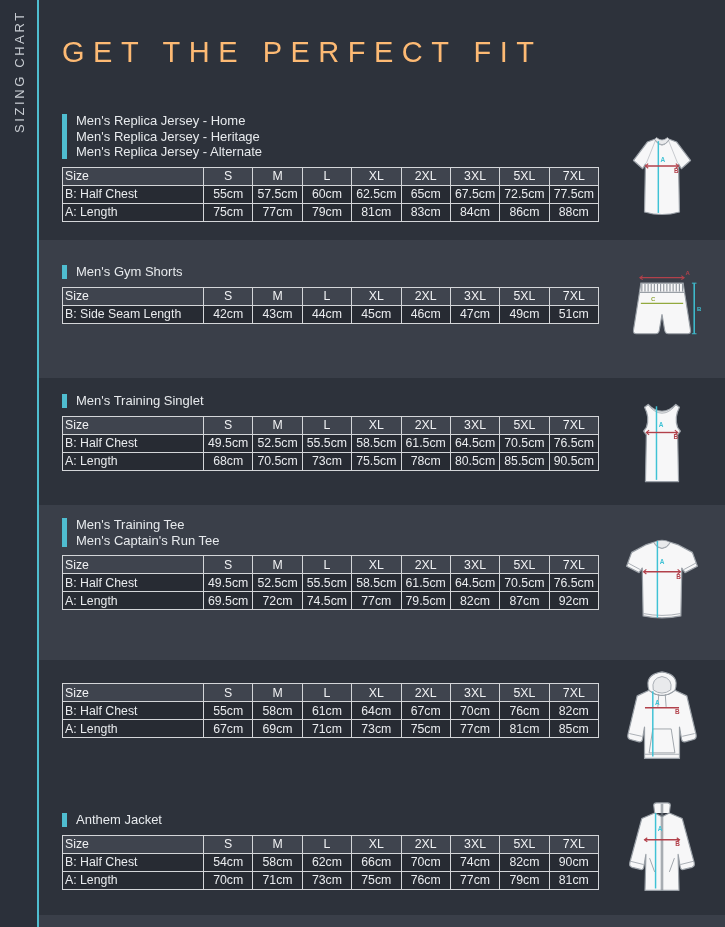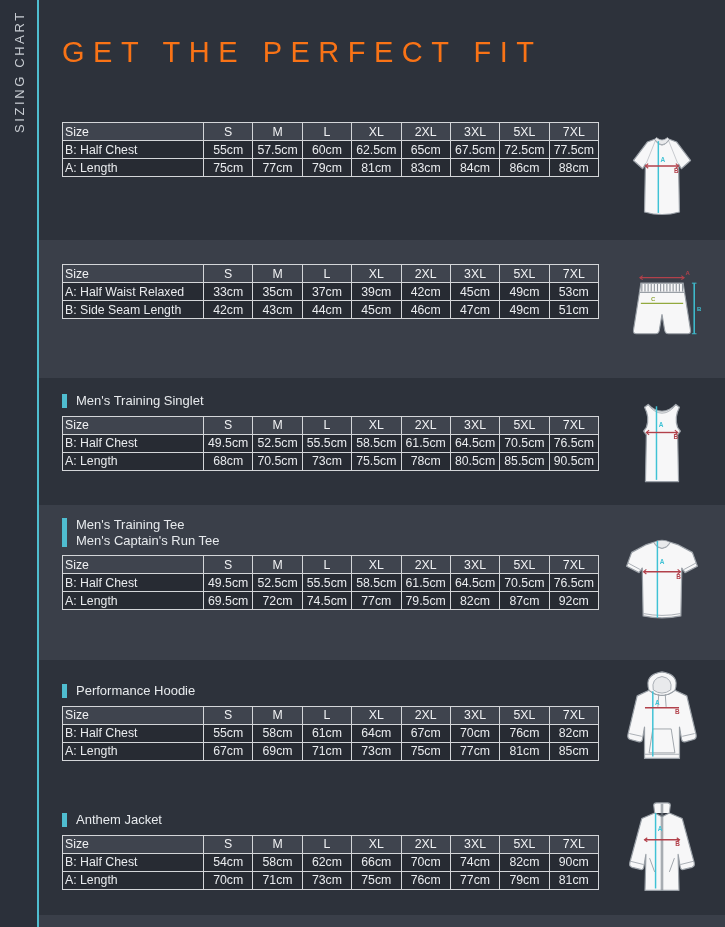--- a/index.html
+++ b/index.html
@@ -14,21 +14,21 @@
   #teal-line { position:absolute; left:37px; top:0; width:2px; height:927px; background:#4fbdd0; z-index:5; }
   #sidebar-label {
     position:absolute; left:12px; top:133px;
     transform:rotate(-90deg); transform-origin:0 0;
     white-space:nowrap; font-size:13px; letter-spacing:2.6px;
     color:#c8ccd2; z-index:6;
   }
   #page-title {
     position:absolute; left:62px; top:36px;
     font-size:29px; letter-spacing:8.5px; font-weight:400;
-    color:#f97316; z-index:4; white-space:nowrap;
+    color:#fdba74; z-index:4; white-space:nowrap;
   }
   .section { position:absolute; left:62px; width:537px; z-index:4; }
   .title-block { display:flex; gap:9px; margin-bottom:7px; align-items:stretch; }
   .title-bar { width:5px; background:#4fbdd0; margin:1px 0; }
   .title-lines { font-size:13px; line-height:15.5px; color:#e7eaed; }
   table.size-table { border-collapse:collapse; table-layout:fixed; width:537px; }
   table.size-table th, table.size-table td {
     border:1px solid #d4d6d9; height:17px; font-size:12.3px;
     color:#e9ebee; text-align:center; padding:0 2px; font-weight:400;
   }
@@ -47,20 +47,25 @@
   <div class="band" style="top:505px;height:155px;"></div>
   <div class="band" style="top:915px;height:12px;"></div>
   <div id="rail"></div>
   <div id="teal-line"></div>
   <div id="sidebar-label">SIZING CHART</div>
   <div id="page-title">GET THE PERFECT FIT</div>
   <div id="sections-root">
       <div class="section" style="top: 113px;">
         <div class="title-block">
           <div class="title-bar"></div>
+          <div class="title-lines">
+            <div>Men's Replica Jersey - Home</div>
+            <div>Men's Replica Jersey - Heritage</div>
+            <div>Men's Replica Jersey - Alternate</div>
+          </div>
         </div>
         <table class="size-table">
           <colgroup>
             <col style="width: 141px;">
             <col>
             <col>
             <col>
             <col>
             <col>
             <col>
@@ -100,57 +105,52 @@
               <td>81cm</td>
               <td>83cm</td>
               <td>84cm</td>
               <td>86cm</td>
               <td>88cm</td>
             </tr>
           </tbody>
         </table>
       </div>
       <div class="section" style="top: 264px;">
-        <table class="size-table">
-          <colgroup>
-            <col style="width: 141px;">
-            <col>
-            <col>
-            <col>
-            <col>
-            <col>
-            <col>
-            <col>
-            <col>
-          </colgroup>
-          <thead>
-            <tr>
-              <th class="left">Size</th>
-              <th>S</th>
-              <th>M</th>
-              <th>L</th>
-              <th>XL</th>
-              <th>2XL</th>
-              <th>3XL</th>
-              <th>5XL</th>
-              <th>7XL</th>
-            </tr>
-          </thead>
-          <tbody>
-            <tr>
-              <td class="left">A: Half Waist Relaxed</td>
-              <td>33cm</td>
-              <td>35cm</td>
-              <td>37cm</td>
-              <td>39cm</td>
-              <td>42cm</td>
-              <td>45cm</td>
-              <td>49cm</td>
-              <td>53cm</td>
-            </tr>
+        <div class="title-block">
+          <div class="title-bar"></div>
+          <div class="title-lines">
+            <div>Men's Gym Shorts</div>
+          </div>
+        </div>
+        <table class="size-table">
+          <colgroup>
+            <col style="width: 141px;">
+            <col>
+            <col>
+            <col>
+            <col>
+            <col>
+            <col>
+            <col>
+            <col>
+          </colgroup>
+          <thead>
+            <tr>
+              <th class="left">Size</th>
+              <th>S</th>
+              <th>M</th>
+              <th>L</th>
+              <th>XL</th>
+              <th>2XL</th>
+              <th>3XL</th>
+              <th>5XL</th>
+              <th>7XL</th>
+            </tr>
+          </thead>
+          <tbody>
             <tr>
               <td class="left">B: Side Seam Length</td>
               <td>42cm</td>
               <td>43cm</td>
               <td>44cm</td>
               <td>45cm</td>
               <td>46cm</td>
               <td>47cm</td>
               <td>49cm</td>
               <td>51cm</td>
@@ -269,26 +269,20 @@
               <td>77cm</td>
               <td>79.5cm</td>
               <td>82cm</td>
               <td>87cm</td>
               <td>92cm</td>
             </tr>
           </tbody>
         </table>
       </div>
       <div class="section" style="top: 683px;">
-        <div class="title-block">
-          <div class="title-bar"></div>
-          <div class="title-lines">
-            <div>Performance Hoodie</div>
-          </div>
-        </div>
         <table class="size-table">
           <colgroup>
             <col style="width: 141px;">
             <col>
             <col>
             <col>
             <col>
             <col>
             <col>
             <col>

